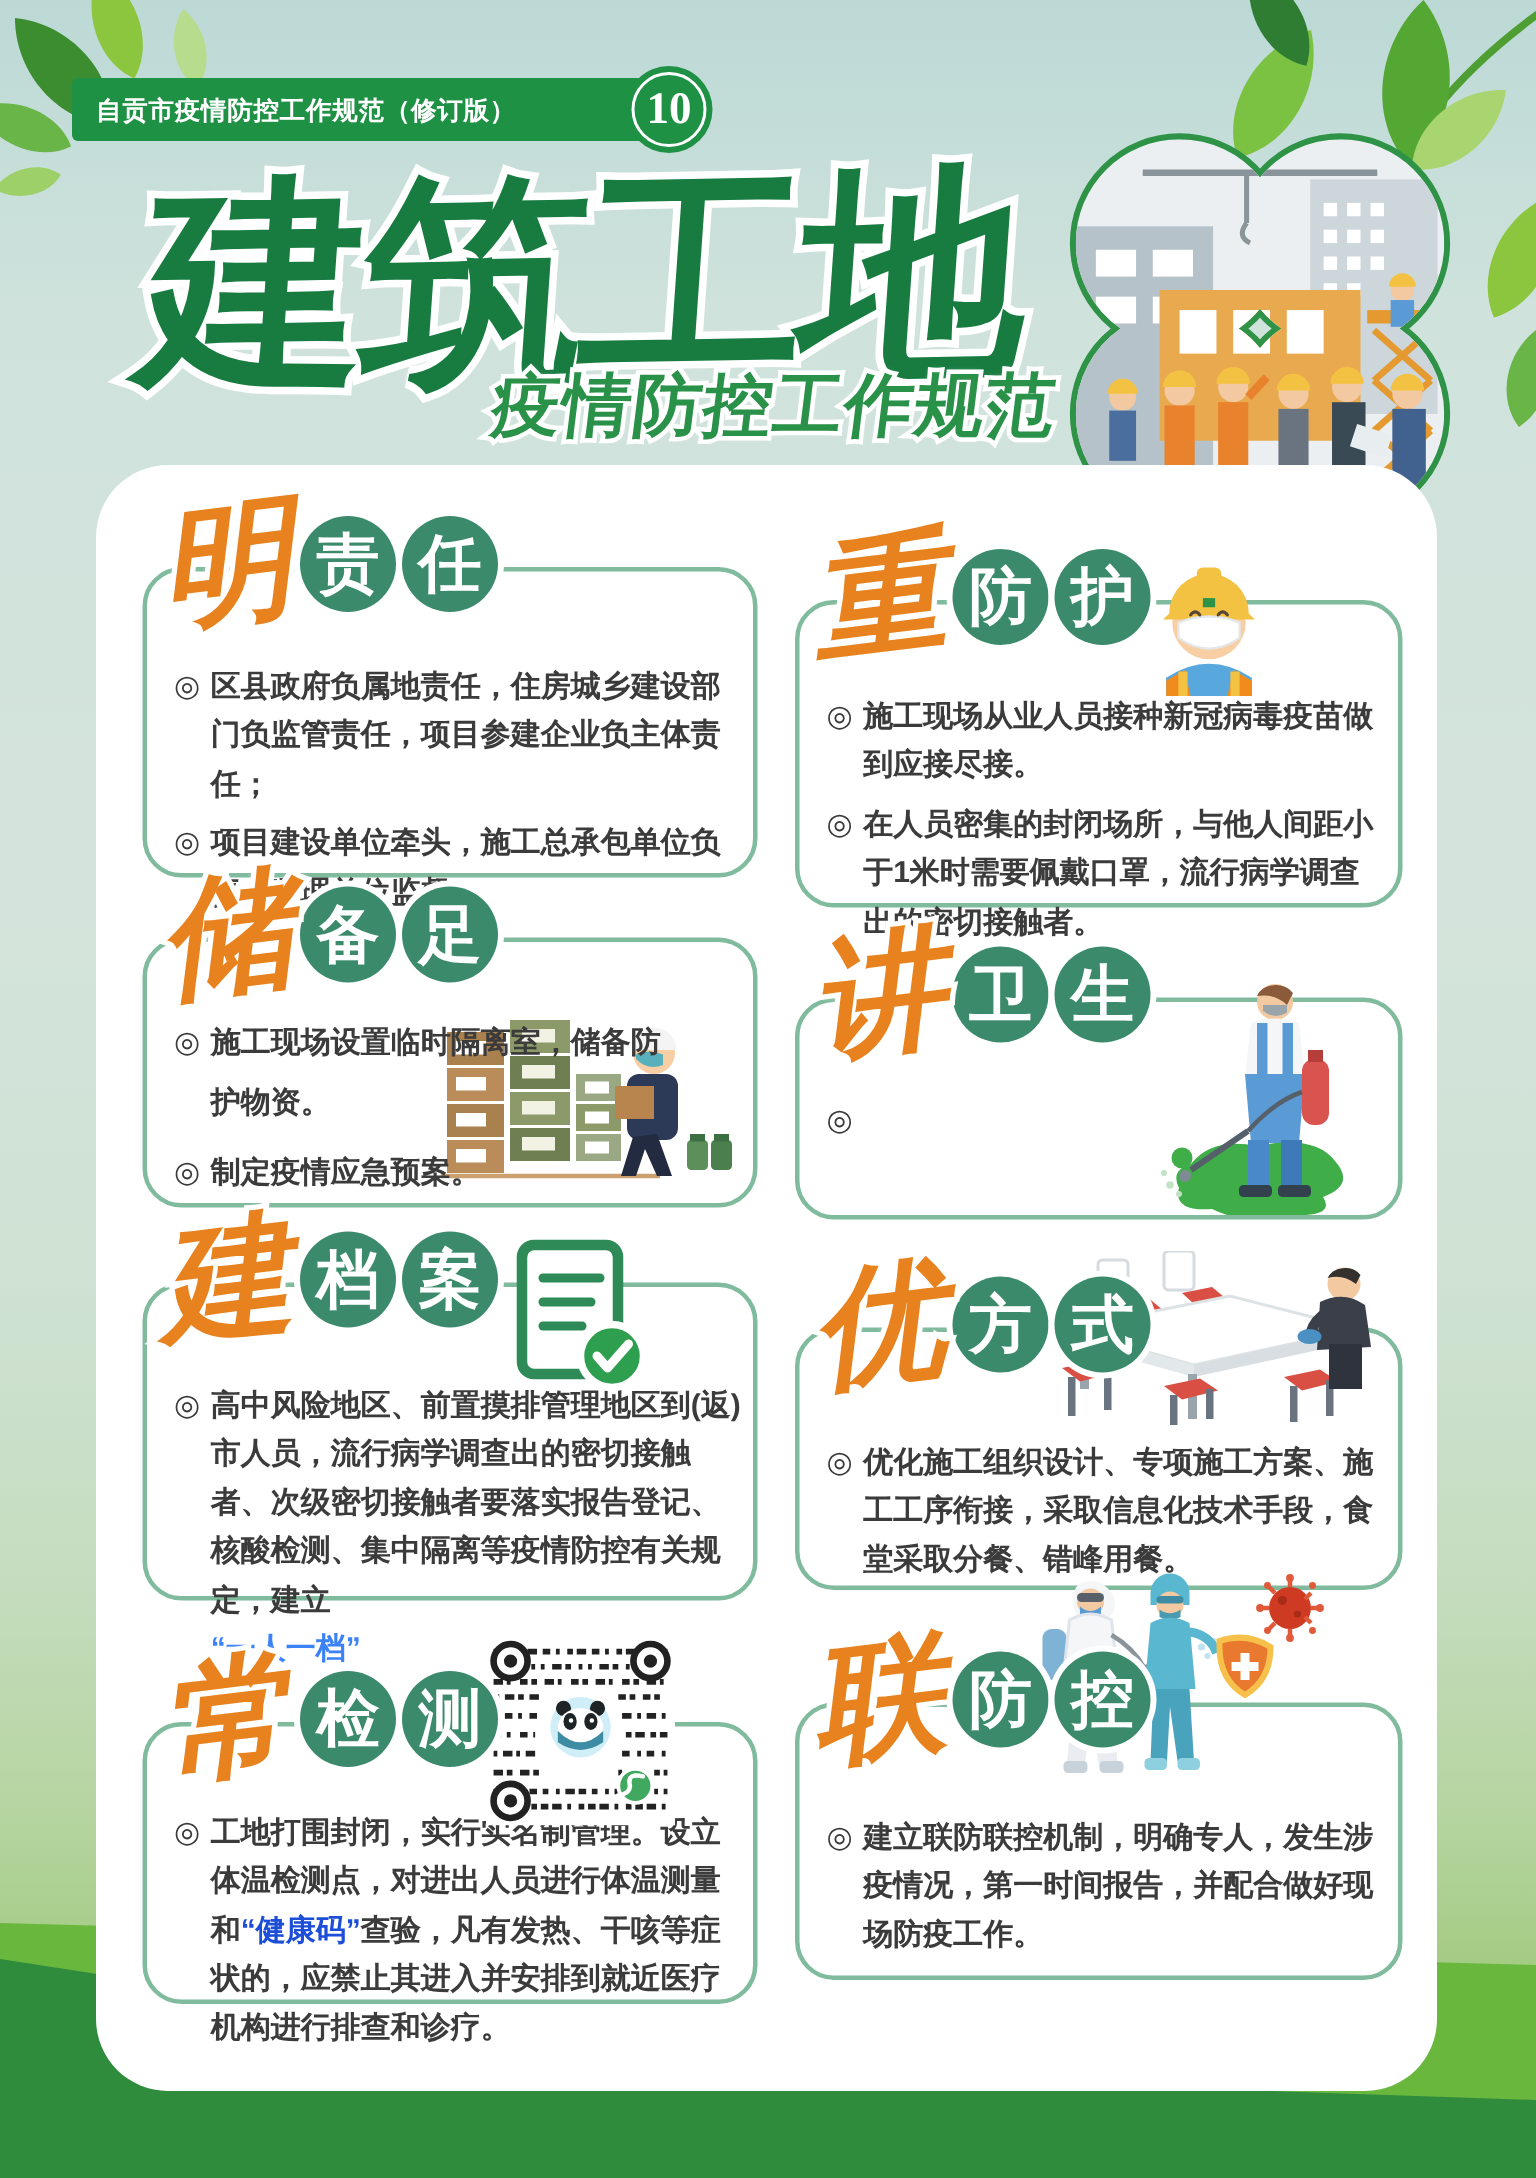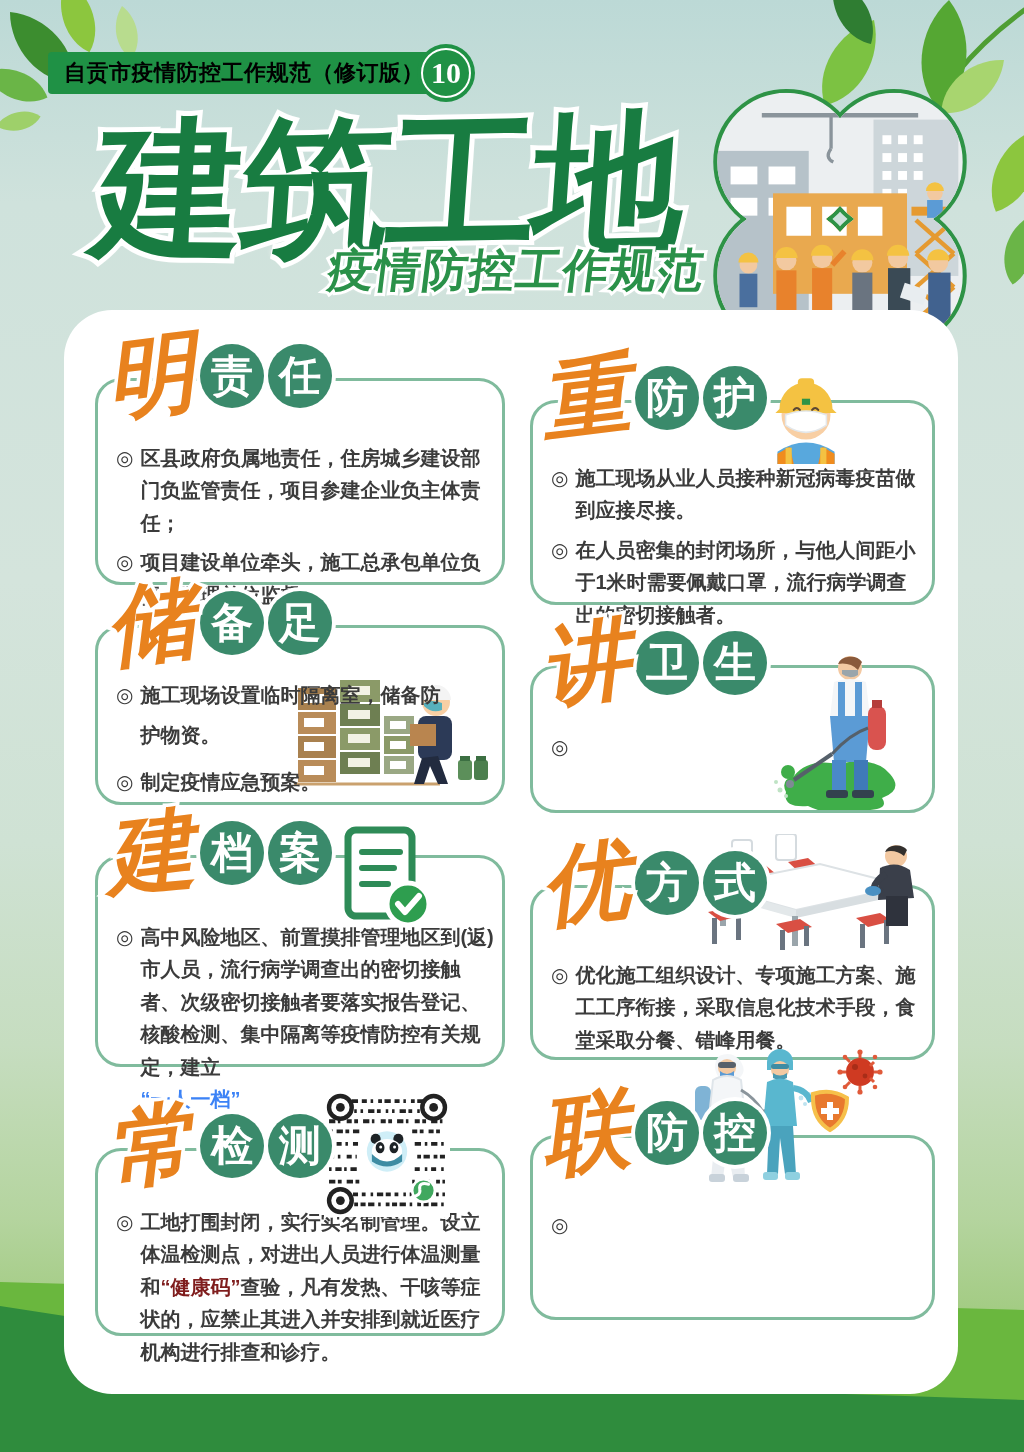--- a/index.html
+++ b/index.html
@@ -12,21 +12,21 @@
        clip-path:polygon(0 10px,100% 38px,100% 100%,0 100%);}
   .hill-dark{position:absolute;left:0;bottom:0;width:1024px;height:156px;background:#2f8c3d;
        clip-path:polygon(0 10px,48% 86px,100% 104px,100% 100%,0 100%);}
   
   .leaves{position:absolute;pointer-events:none;}
   .leaves-tl{left:-20px;top:-24px;}
   .leaves-tr{right:-30px;top:-20px;}
   
   .banner{position:absolute;left:48px;top:52px;width:404px;height:42px;background:#1f9145;
        border-radius:4px;display:flex;align-items:center;padding-left:16px;box-sizing:border-box;}
-  .banner-text{color:#000000;font-size:22px;font-weight:700;letter-spacing:0.5px;white-space:nowrap;}
+  .banner-text{color:#ffffff;font-size:17px;font-weight:700;letter-spacing:0.5px;white-space:nowrap;}
   .banner-num{position:absolute;left:417px;top:44px;width:58px;height:58px;border-radius:50%;
        background:#1f9145;display:flex;align-items:center;justify-content:center;}
   .banner-num::before{content:"";position:absolute;inset:4px;border:2.5px solid #fff;border-radius:50%;}
   .banner-num span{color:#ffffff;font-size:30px;font-weight:700;font-family:"Liberation Serif",serif;position:relative;}
   
   .big-title{position:absolute;left:96px;top:104px;font-size:150px;line-height:1.1;font-weight:900;
        color:#187c41;letter-spacing:-4px;transform:skewX(-5deg) rotate(-1deg);
        -webkit-text-stroke:10px #fff;paint-order:stroke;
        text-shadow:0 0 2px #fff,0 0 6px #fff;}
   .sub-title{position:absolute;left:328px;top:240px;font-size:46px;font-weight:800;color:#2a9149;
@@ -42,21 +42,21 @@
   .accent{font-size:88px;font-weight:700;font-style:italic;color:#e8821e;line-height:0.95;
        transform:rotate(-7deg);margin-right:2px;
        -webkit-text-stroke:7px #fff;paint-order:stroke;text-shadow:0 0 3px #fff,0 0 6px #fff;}
   .cc{width:64px;height:64px;border-radius:50%;background:#3a8a6b;color:#fff;font-size:42px;font-weight:800;
        display:flex;align-items:center;justify-content:center;margin-left:4px;box-shadow:0 0 0 4px #fff;}
   .cbody{position:relative;z-index:2;}
   .bullet{display:flex;align-items:flex-start;padding:0 8px 0 18px;margin-top:7px;
        color:#3b3b3b;font-size:20px;line-height:1.62;font-weight:600;}
   .bullet .mk{flex:0 0 auto;margin-right:7px;}
   .hl-orange{color:#3b82f6;font-weight:700;display:block;}
-  .hl-green{color:#7f1d1d;font-weight:700;}
+  .hl-green{color:#1d4ed8;font-weight:700;}
   #card1{left:95px;top:378px;width:410px;height:207px;}
   #card2{left:530px;top:400px;width:405px;height:205px;}
   #card3{left:95px;top:625px;width:410px;height:180px;}
   #card4{left:530px;top:665px;width:405px;height:148px;}
   #card5{left:95px;top:855px;width:410px;height:212px;}
   #card6{left:530px;top:885px;width:405px;height:175px;}
   #card7{left:95px;top:1148px;width:410px;height:188px;}
   #card8{left:530px;top:1135px;width:405px;height:185px;}
   #card1 .cbody{padding-top:54px;}
   #card2 .cbody{padding-top:52px;}
@@ -544,17 +544,18 @@
         <rect x="88" y="126" width="15" height="8" rx="3" fill="#8fd0e0"></rect>
         <rect x="110" y="126" width="15" height="8" rx="3" fill="#8fd0e0"></rect>
         <path d="M118 42 q 14 2 18 14" stroke="#59b7cf" stroke-width="6" fill="none"></path>
         <path d="M138 48 q 18 -6 34 4 q 0 22 -17 32 q -17 -10 -17 -32 Z" fill="#e8792e" stroke="#f6c04a" stroke-width="4"></path>
         <path d="M152 56 h 6 v 6 h 6 v 6 h -6 v 6 h -6 v -6 h -6 v -6 h 6 Z" fill="#fff"></path>
       </g>
     </svg>
     <div class="cbody">
       <div class="bullet">
         <span class="mk">◎</span>
+        <span class="tx">建立联防联控机制，明确专人，发生涉疫情况，第一时间报告，并配合做好现场防疫工作。</span>
       </div>
     </div>
   </div>
 
 </div>
 
 </body></html>

